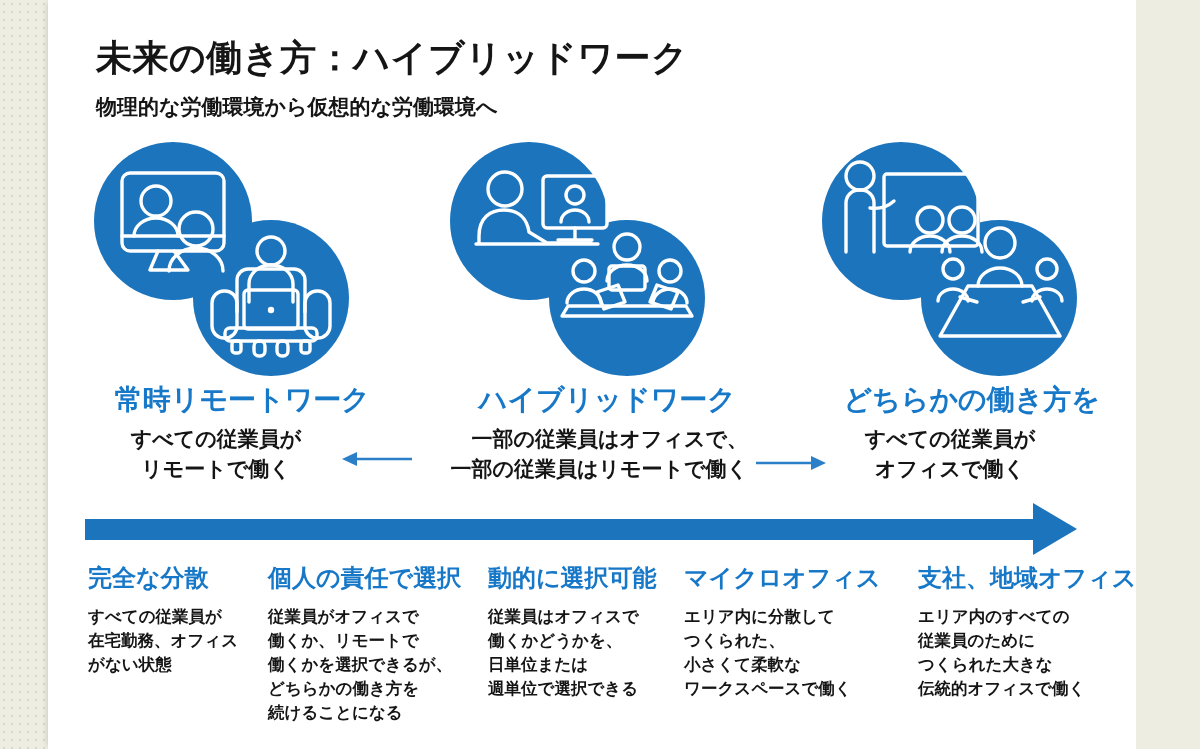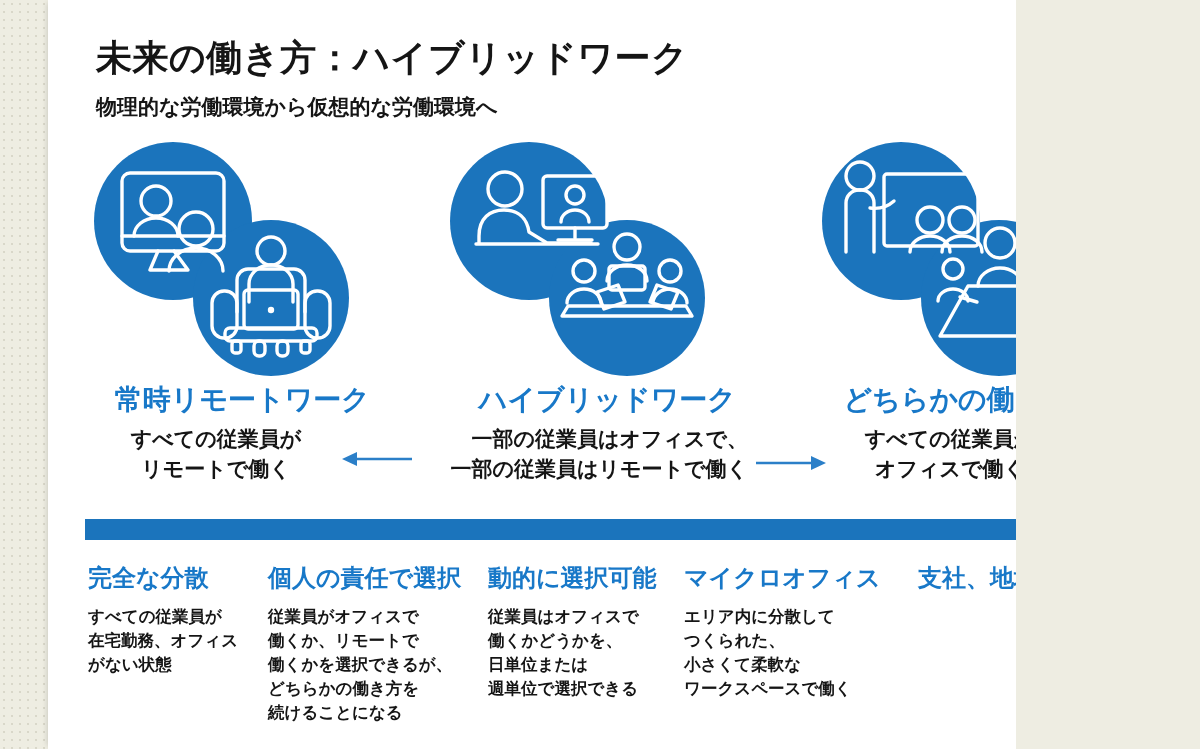--- a/index.html
+++ b/index.html
@@ -2,21 +2,21 @@
 <html style="--bg-beige: #EEEDE2; --card-white: #FFFFFF; --circle-blue: #1B74BC; --heading-blue: #1878C8; --arrow-blue: #1B74BC; --connector-blue: #2B7FC8; --text-dark: #151515;"><head>
 <meta charset="utf-8">
 <style>
   :root{
     --bg-beige:#EEEDE2; --card-white:#FFFFFF; --circle-blue:#1B74BC;
     --heading-blue:#1878C8; --arrow-blue:#1B74BC; --connector-blue:#2B7FC8;
     --text-dark:#151515;
   }
   *{margin:0;padding:0;box-sizing:border-box;}
   body{font-family:"Liberation Sans",sans-serif;background:var(--bg-beige);}
-  .stage{position:relative;width:1016px;height:749px;overflow:hidden;
+  .stage{position:relative;width:1136px;height:749px;overflow:hidden;
     background-color:var(--bg-beige);
     background-image:radial-gradient(rgba(140,138,115,.22) 1px,transparent 1px);
     background-size:8px 8px;}
   .card{position:absolute;left:48px;top:0;width:1092px;height:749px;
     background:var(--card-white);
     box-shadow:9px 0 12px -5px rgba(90,90,90,.55),-3px 0 6px -3px rgba(0,0,0,.18);}
   .title{position:absolute;left:48px;top:34px;font-size:36px;font-weight:900;
     color:var(--text-dark);letter-spacing:.5px;}
   .subtitle{position:absolute;left:48px;top:93px;font-size:21px;font-weight:bold;
     color:var(--text-dark);}
@@ -202,16 +202,20 @@
     </div>
     <div class="col c3">
       <div class="col-label">動的に選択可能</div>
       <div class="col-desc">従業員はオフィスで
 働くかどうかを、
 日単位または
 週単位で選択できる</div>
     </div>
     <div class="col c5">
       <div class="col-label">支社、地域オフィス</div>
+      <div class="col-desc">エリア内のすべての
+従業員のために
+つくられた大きな
+伝統的オフィスで働く</div>
     </div>
 
   </div>
 </div>
 
 </body></html>

